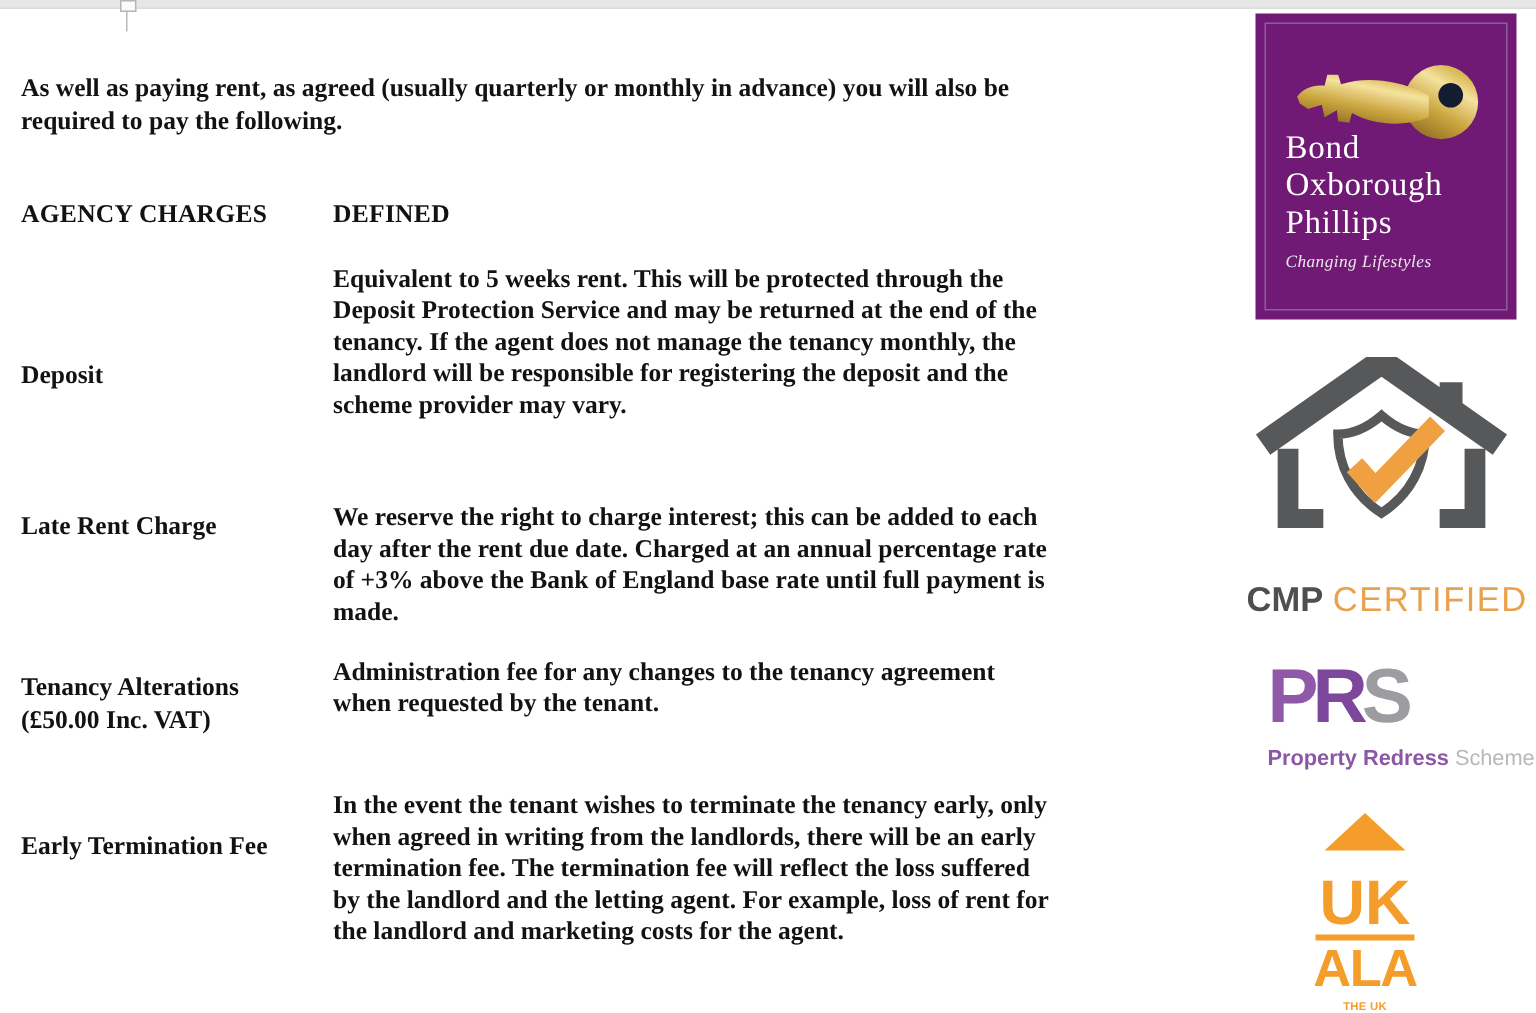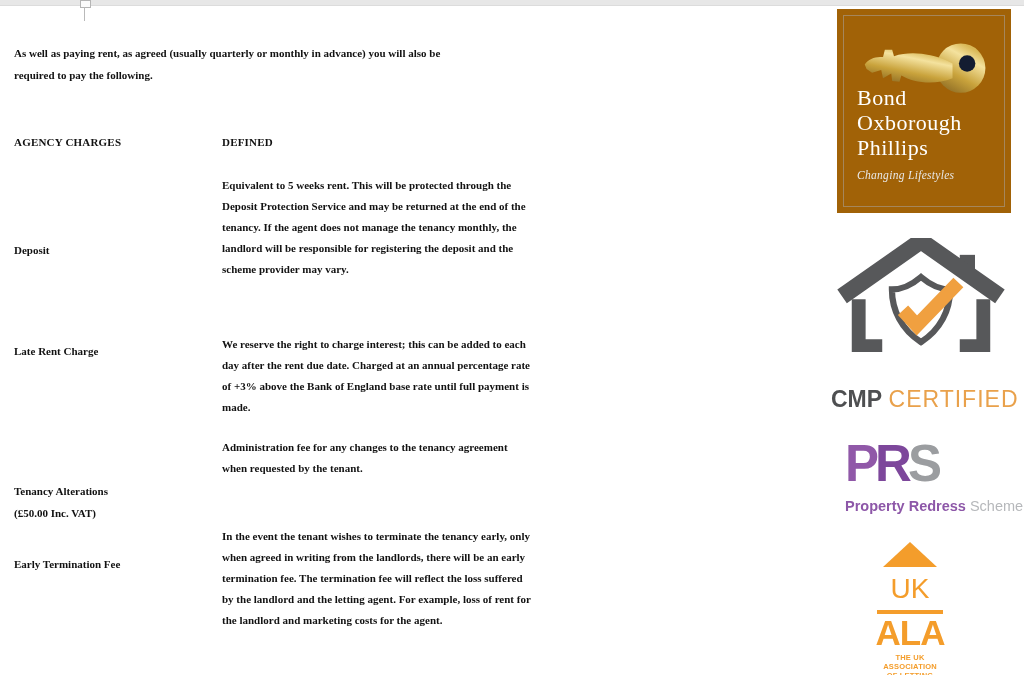--- a/index.html
+++ b/index.html
@@ -15,37 +15,37 @@
   .marker-box{
     width:9px; height:6px; background:#fbfbfb; border:1px solid #b5b5b5;
   }
   .marker-line{
     position:absolute; left:4px; top:7px; width:1px; height:14px; background:#b9b9b9;
   }
 
   
   .doc-text{
     position:absolute; color:#121212; font-weight:bold;
-    font-size:11px; line-height:21px; white-space:pre-line;
+    font-size:17px; line-height:21px; white-space:pre-line;
   }
   .intro{left:14px; top:31px; width:780px; line-height:22px;}
   .col-header{letter-spacing:0.2px;}
   .hdr-charges{left:14px; top:132px;}
   .hdr-defined{left:222px; top:132px;}
   .charge-label{left:14px; width:200px; line-height:22px;}
   .charge-def{left:222px; width:530px;}
   .def-0{top:175px;} .lbl-0{top:218px;margin-top:21px;}
   .def-1{top:334px;} .lbl-1{top:340px;}
-  .def-2{top:437px;} .lbl-2{top:447px;margin-top:33px;}
+  .def-2{top:437px;} .lbl-2{top:447px;}
   .def-3{top:526px;} .lbl-3{top:553px;}
 
   
   .logo-bond{
     position:absolute; left:837px; top:9px; width:174px; height:204px;
-    background:#a16207;
+    background:#701a75;
   }
   .bond-border{
     position:absolute; left:6px; top:6px; right:6px; bottom:6px;
     border:1px solid rgba(170,180,195,0.45);
   }
   .bond-key{position:absolute; left:20px; top:28px; width:138px; height:64px;}
   .bond-name{
     position:absolute; left:20px; top:76px; color:#ffffff;
     font-family:"Liberation Serif", serif; font-size:22px; line-height:25px;
     font-weight:normal; letter-spacing:0.5px; white-space:pre-line;
@@ -88,21 +88,21 @@
   
   .logo-ukala{
     position:absolute; left:874px; top:542px; width:72px; text-align:center;
     font-family:"Liberation Sans", sans-serif; color:#f49d2b;
   }
   .ukala-roof{
     width:0; height:0; margin:0 auto;
     border-left:27px solid transparent; border-right:27px solid transparent;
     border-bottom:25px solid #f49d2b;
   }
-  .ukala-uk{font-size:28px; font-weight:normal; line-height:40px; letter-spacing:0px; margin-top:2px;}
+  .ukala-uk{font-size:42px; font-weight:bold; line-height:40px; letter-spacing:0px; margin-top:15px;}
   .ukala-rule{height:4px; background:#f49d2b; width:66px; margin:1px auto 2px auto;}
   .ukala-ala{font-size:35px; font-weight:bold; line-height:33px; letter-spacing:-1px;}
   .ukala-sub{font-size:7.5px; font-weight:bold; line-height:9px; margin-top:4px; letter-spacing:0.2px; white-space:pre-line;}
 </style>
 </head>
 <body>
 
 <div class="page">
 
   <div class="top-strip"></div>

